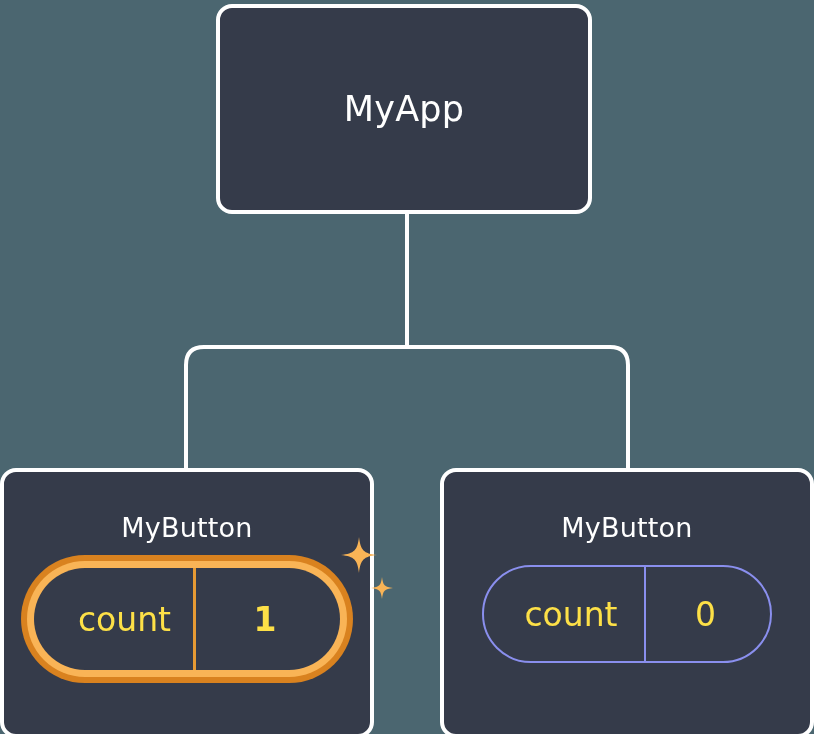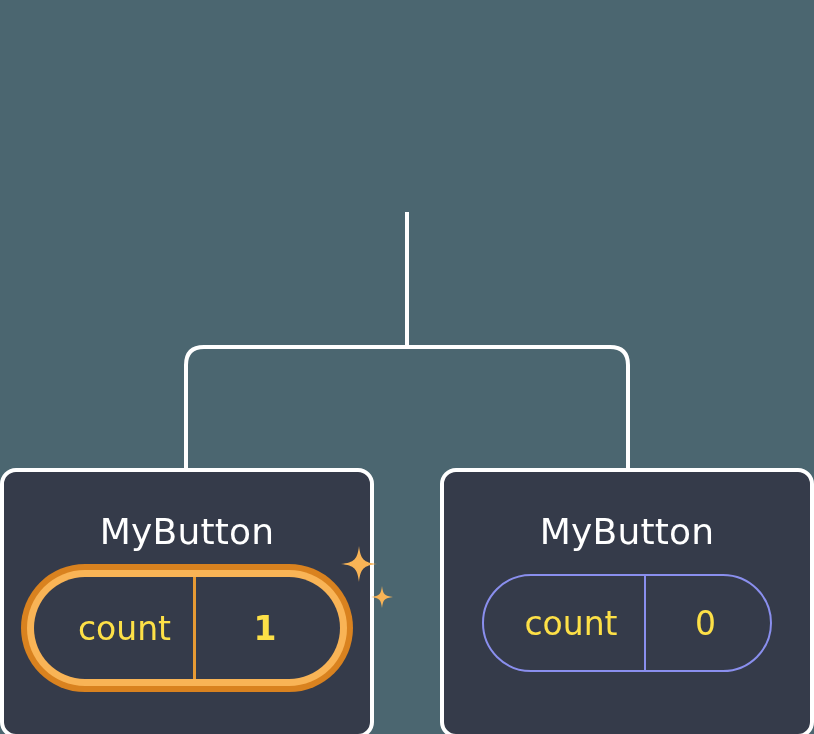--- a/index.html
+++ b/index.html
@@ -63,21 +63,21 @@
   .node-title {
     color: #FFFFFF;
     font-size: 35px;
     font-weight: 400;
     letter-spacing: 0.2px;
     line-height: 1;
     white-space: nowrap;
   }
 
   .node-child .node-title {
-    font-size: 36px;
+    font-size: 27px;
   }
 
   
   .pill-wrap {
     position: relative;
     margin-top: 24px;
     display: flex;
     align-items: center;
     justify-content: center;
   }
@@ -173,20 +173,23 @@
 
 <div id="stage">
 
   <svg id="connectors" viewBox="0 0 814 734">
 
     <path d="M 407 212 L 407 347" fill="none" stroke="#FFFFFF" stroke-width="4"></path>
 
     <path d="M 186 470 L 186 365 Q 186 347 204 347 L 610 347 Q 628 347 628 365 L 628 470" fill="none" stroke="#FFFFFF" stroke-width="4" stroke-linecap="butt"></path>
   </svg>
 
+  <div class="node node-root">
+    <div class="node-title">MyApp</div>
+  </div>
 
   <div class="node node-child node-child-left">
     <div class="node-title">MyButton</div>
 
     <div class="pill-wrap is-highlighted">
       <div class="pill highlighted">
         <div class="pill-inner">
           <div class="pill-core">
             <div class="pill-key">count</div>
             <div class="pill-val">1</div>

